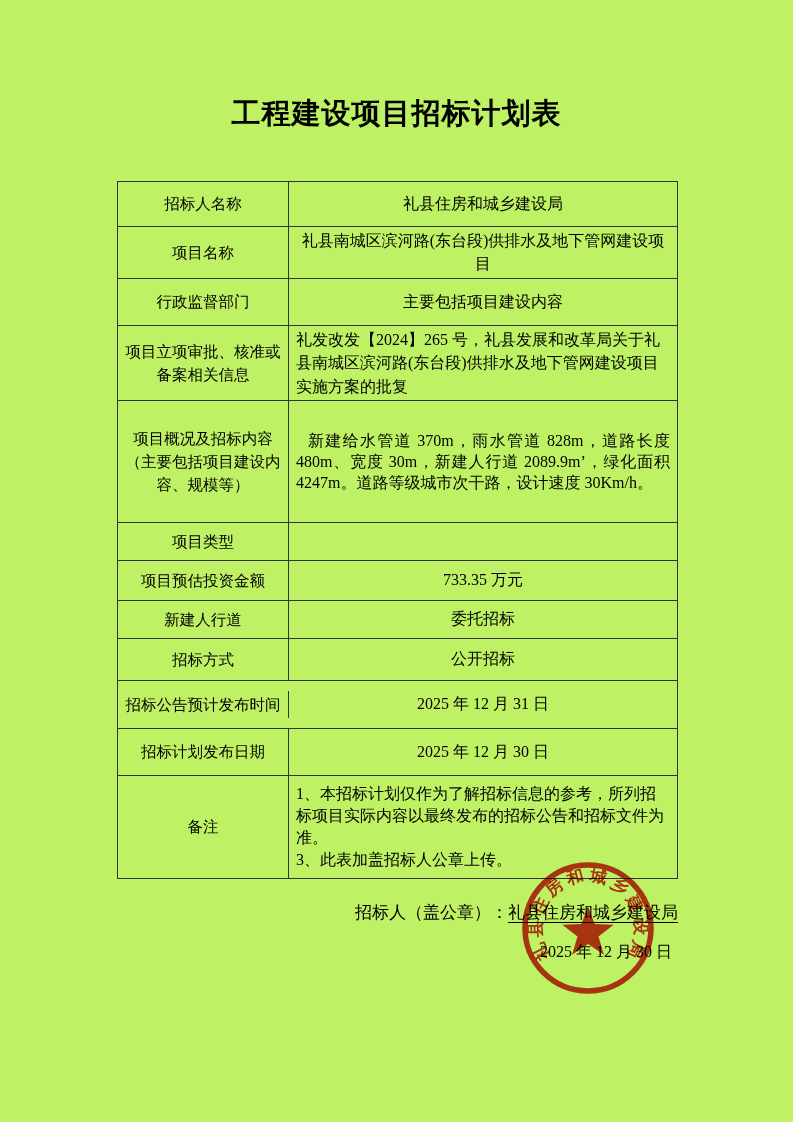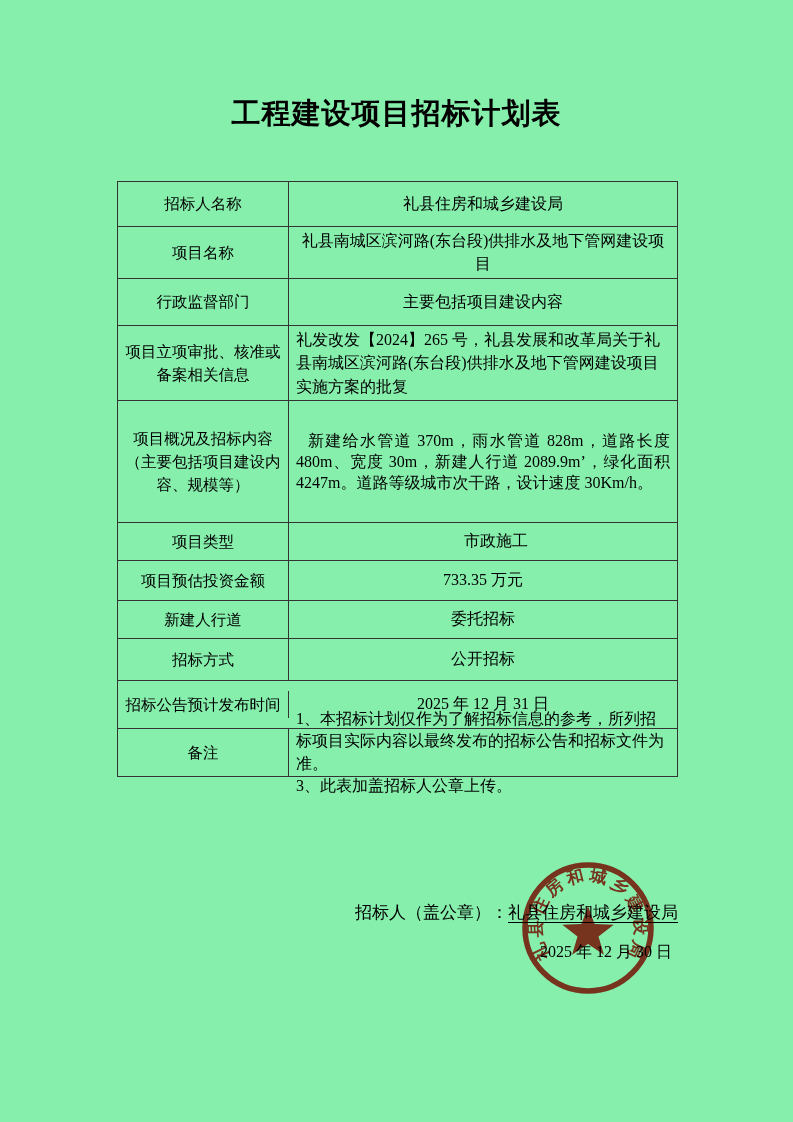--- a/index.html
+++ b/index.html
@@ -2,21 +2,21 @@
 <html><head>
 <meta charset="utf-8">
 <style>
   * { margin: 0; padding: 0; box-sizing: border-box; }
   html, body { background: #888; }
   .page {
     position: relative;
     width: 793px;
     height: 1122px;
     margin: 0 auto;
-    background: #86efac;
+    background: #bef264;
     font-family: "Liberation Serif", "DejaVu Serif", serif;
     color: #000;
     overflow: hidden;
   }
   .doc-title {
     position: absolute;
     top: 94px;
     left: 0;
     width: 100%;
     text-align: center;
@@ -141,21 +141,20 @@
 
     <div class="trow">
       <div class="cell-label">项目概况及招标内容（主要包括项目建设内容、规模等）</div>
       <div class="cell-value left justify">
           <div>新建给水管道 370m，雨水管道 828m，道路长度 480m、宽度 30m，新建人行道 2089.9m’，绿化面积 4247m。道路等级城市次干路，设计速度 30Km/h。</div>
         </div>
     </div>
 
     <div class="trow">
       <div class="cell-label">项目类型</div>
-      <div class="cell-value">市政施工</div>
     </div>
 
     <div class="trow">
       <div class="cell-label">项目预估投资金额</div>
       <div class="cell-value">733.35 万元</div>
     </div>
 
     <div class="trow">
       <div class="cell-label">新建人行道</div>
       <div class="cell-value">委托招标</div>
@@ -164,20 +163,24 @@
     <div class="trow">
       <div class="cell-label">招标方式</div>
       <div class="cell-value">公开招标</div>
     </div>
 
     <div class="trow">
       <div class="cell-label">招标公告预计发布时间</div>
       <div class="cell-value">2025 年 12 月 31 日</div>
     </div>
 
+    <div class="trow">
+      <div class="cell-label">招标计划发布日期</div>
+      <div class="cell-value">2025 年 12 月 30 日</div>
+    </div>
 
     <div class="trow">
       <div class="cell-label">备注</div>
       <div class="cell-value left pre-line">
           <div>1、本招标计划仅作为了解招标信息的参考，所列招标项目实际内容以最终发布的招标公告和招标文件为准。
 3、此表加盖招标人公章上传。</div>
         </div>
     </div>
 
   </div>

